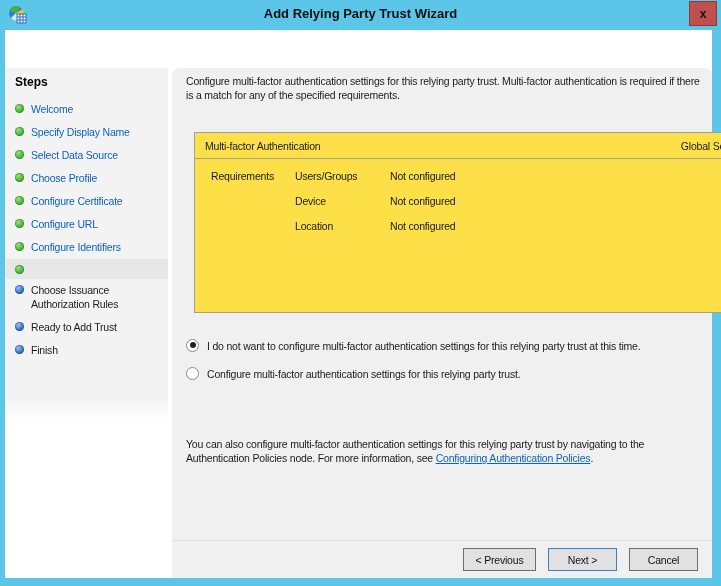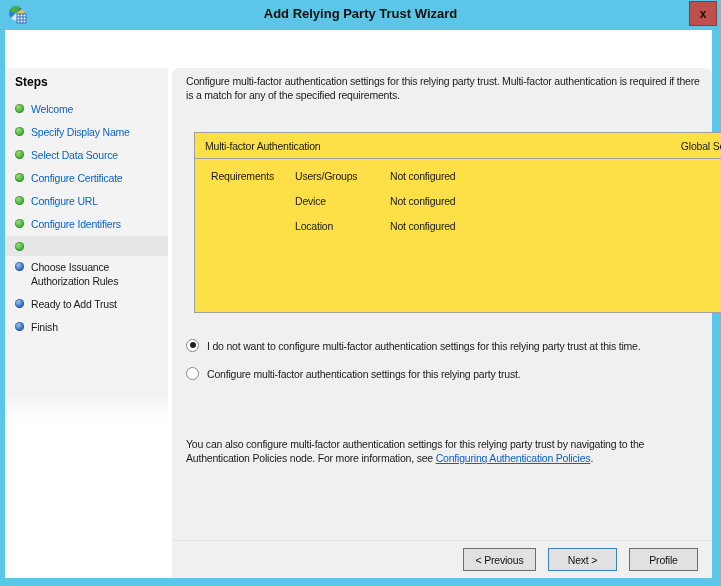--- a/index.html
+++ b/index.html
@@ -137,20 +137,24 @@
           <span class="dot green"></span>
           <span class="lbl">Welcome</span>
           </li>
         <li class="completed">
           <span class="dot green"></span>
           <span class="lbl">Specify Display Name</span>
           </li>
         <li class="completed">
           <span class="dot green"></span>
           <span class="lbl">Select Data Source</span>
+          </li>
+        <li class="completed">
+          <span class="dot green"></span>
+          <span class="lbl">Choose Profile</span>
           </li>
         <li class="completed">
           <span class="dot green"></span>
           <span class="lbl">Configure Certificate</span>
           </li>
         <li class="completed">
           <span class="dot green"></span>
           <span class="lbl">Configure URL</span>
           </li>
         <li class="completed">
@@ -210,17 +214,17 @@
       <div class="radio-row r2">
         <span class="radio-circle"></span>
         <span class="lbl">Configure multi-factor authentication settings for this relying party trust.</span>
       </div>
 
       <div class="note"><span>You can also configure multi-factor authentication settings for this relying party trust by navigating to the Authentication Policies node. For more information, see </span><a>Configuring Authentication Policies</a><span>.</span></div>
 
       <div class="footer">
         <button class="btn prev">&lt; Previous</button>
         <button class="btn default">Next &gt;</button>
-        <button class="btn">Profile</button>
+        <button class="btn">Cancel</button>
       </div>
     </div>
   </div>
 </div>
 
 </body></html>

